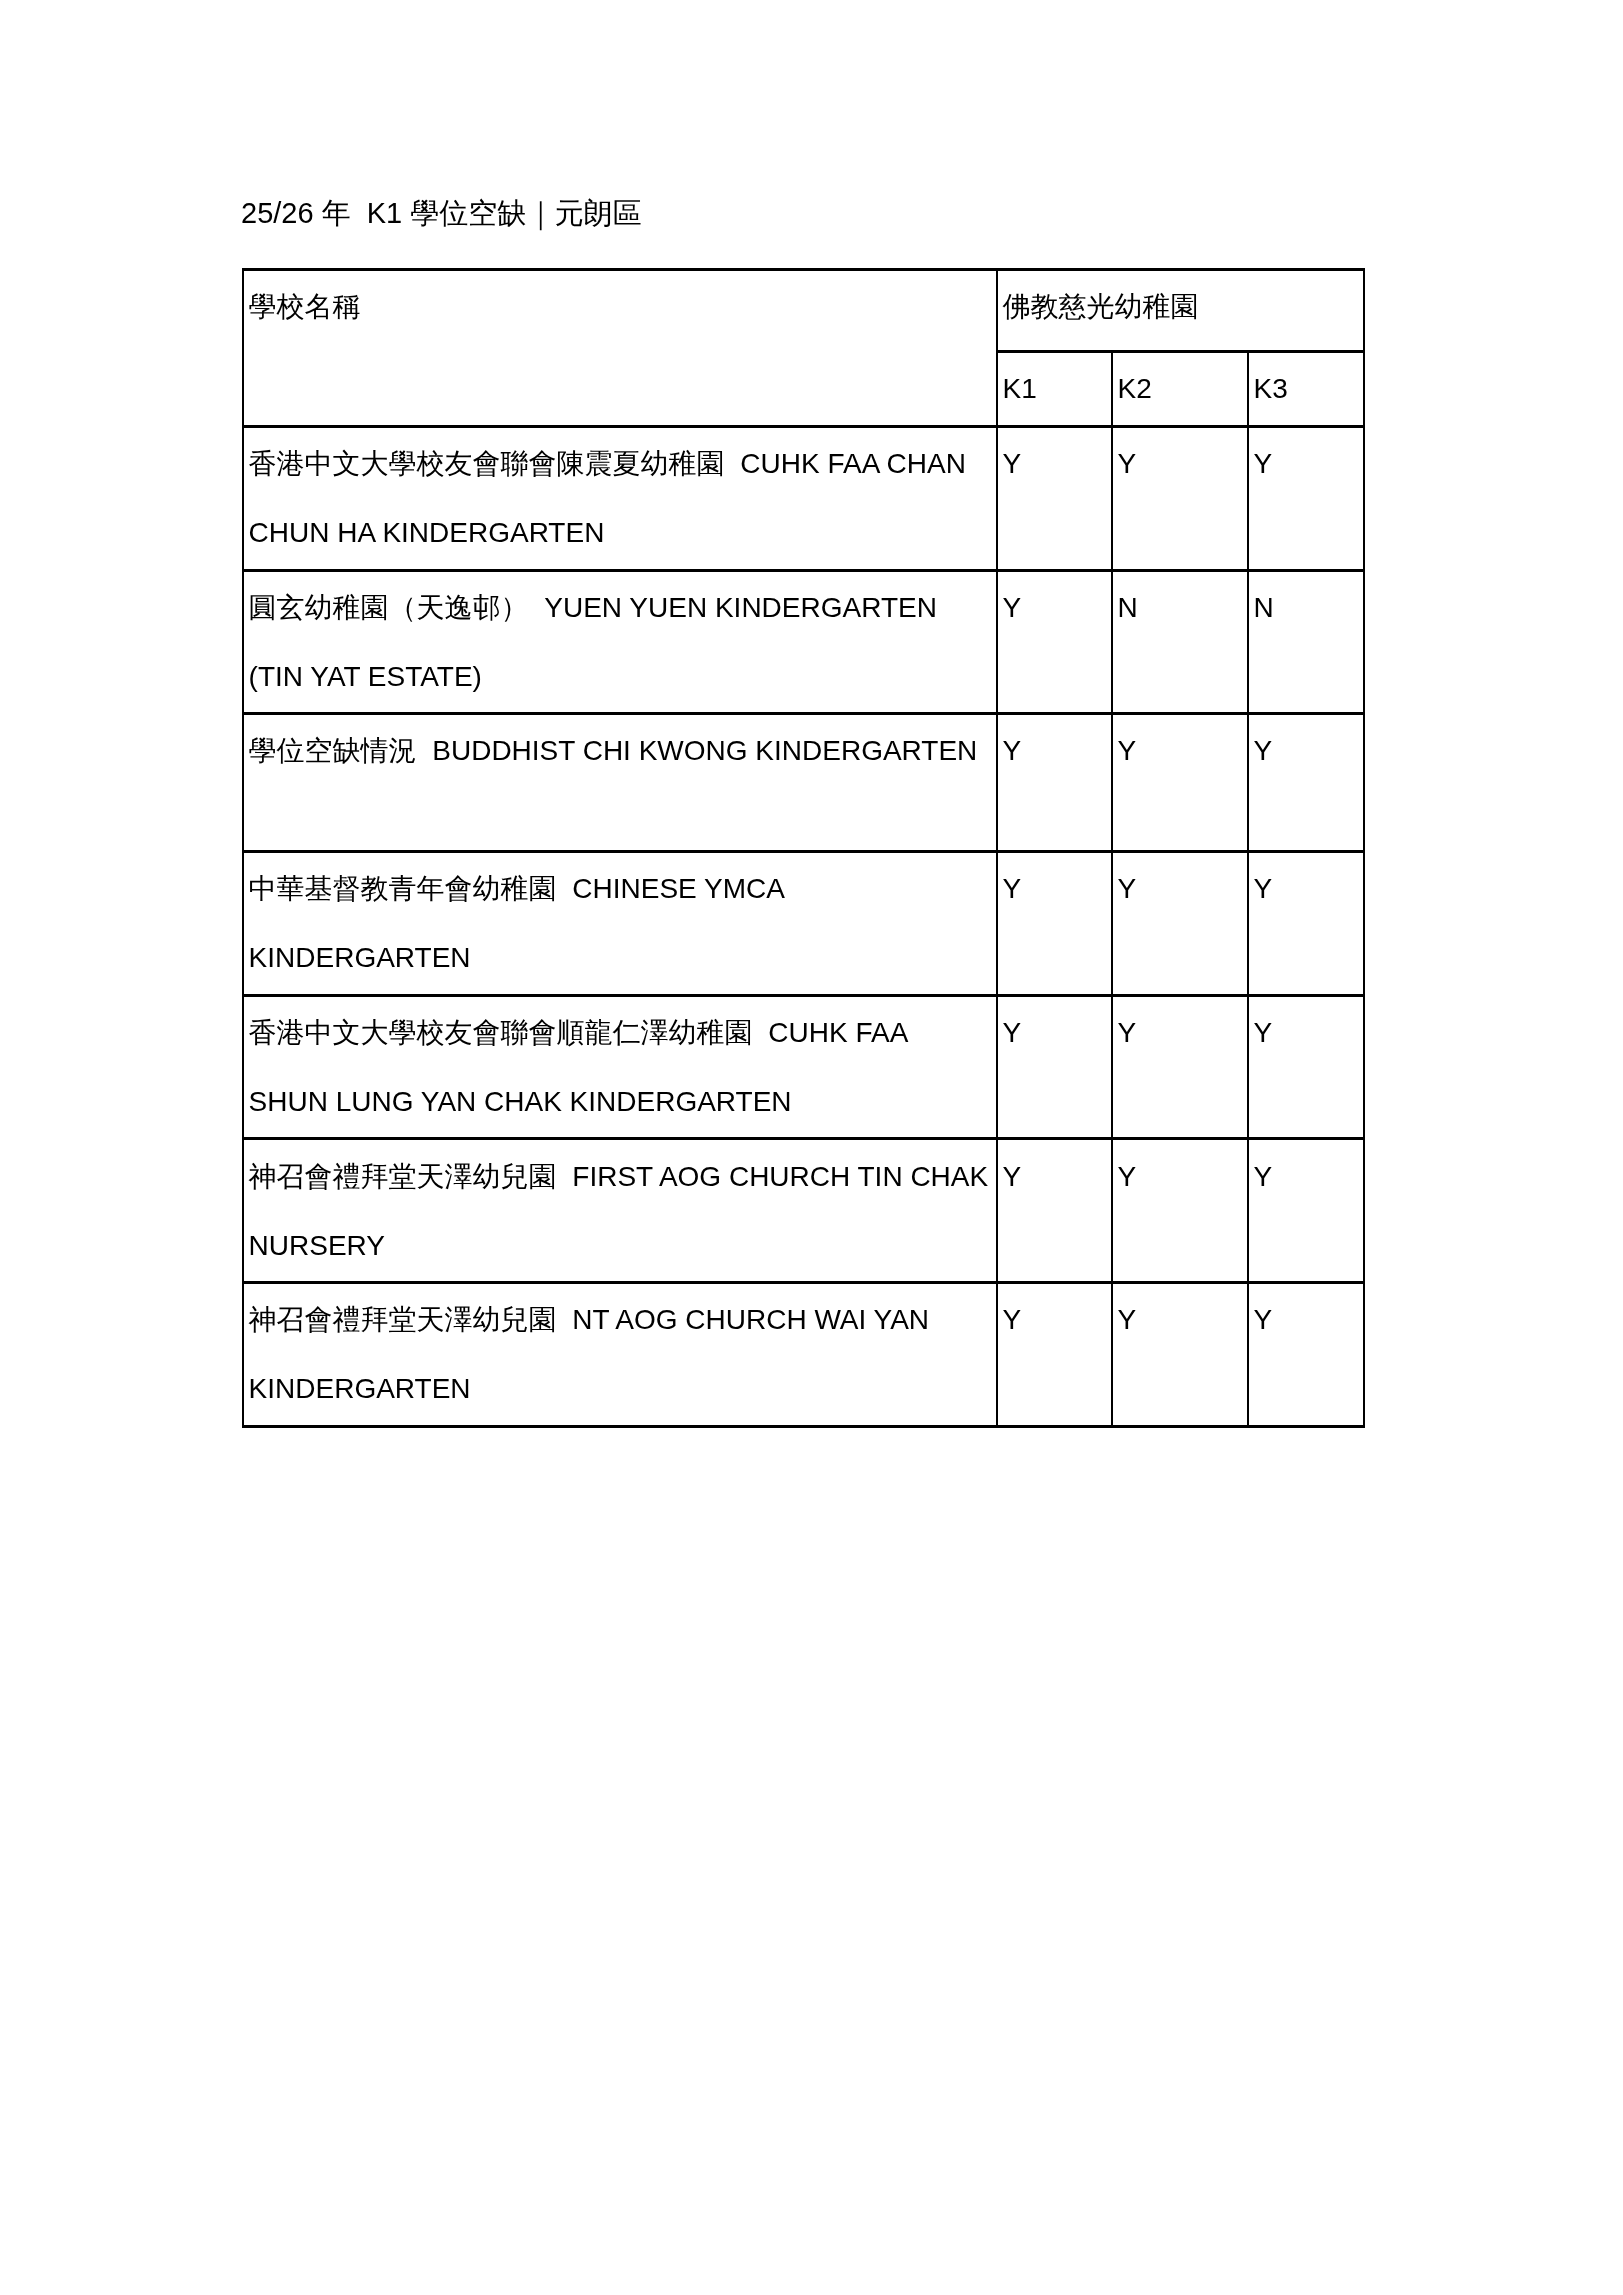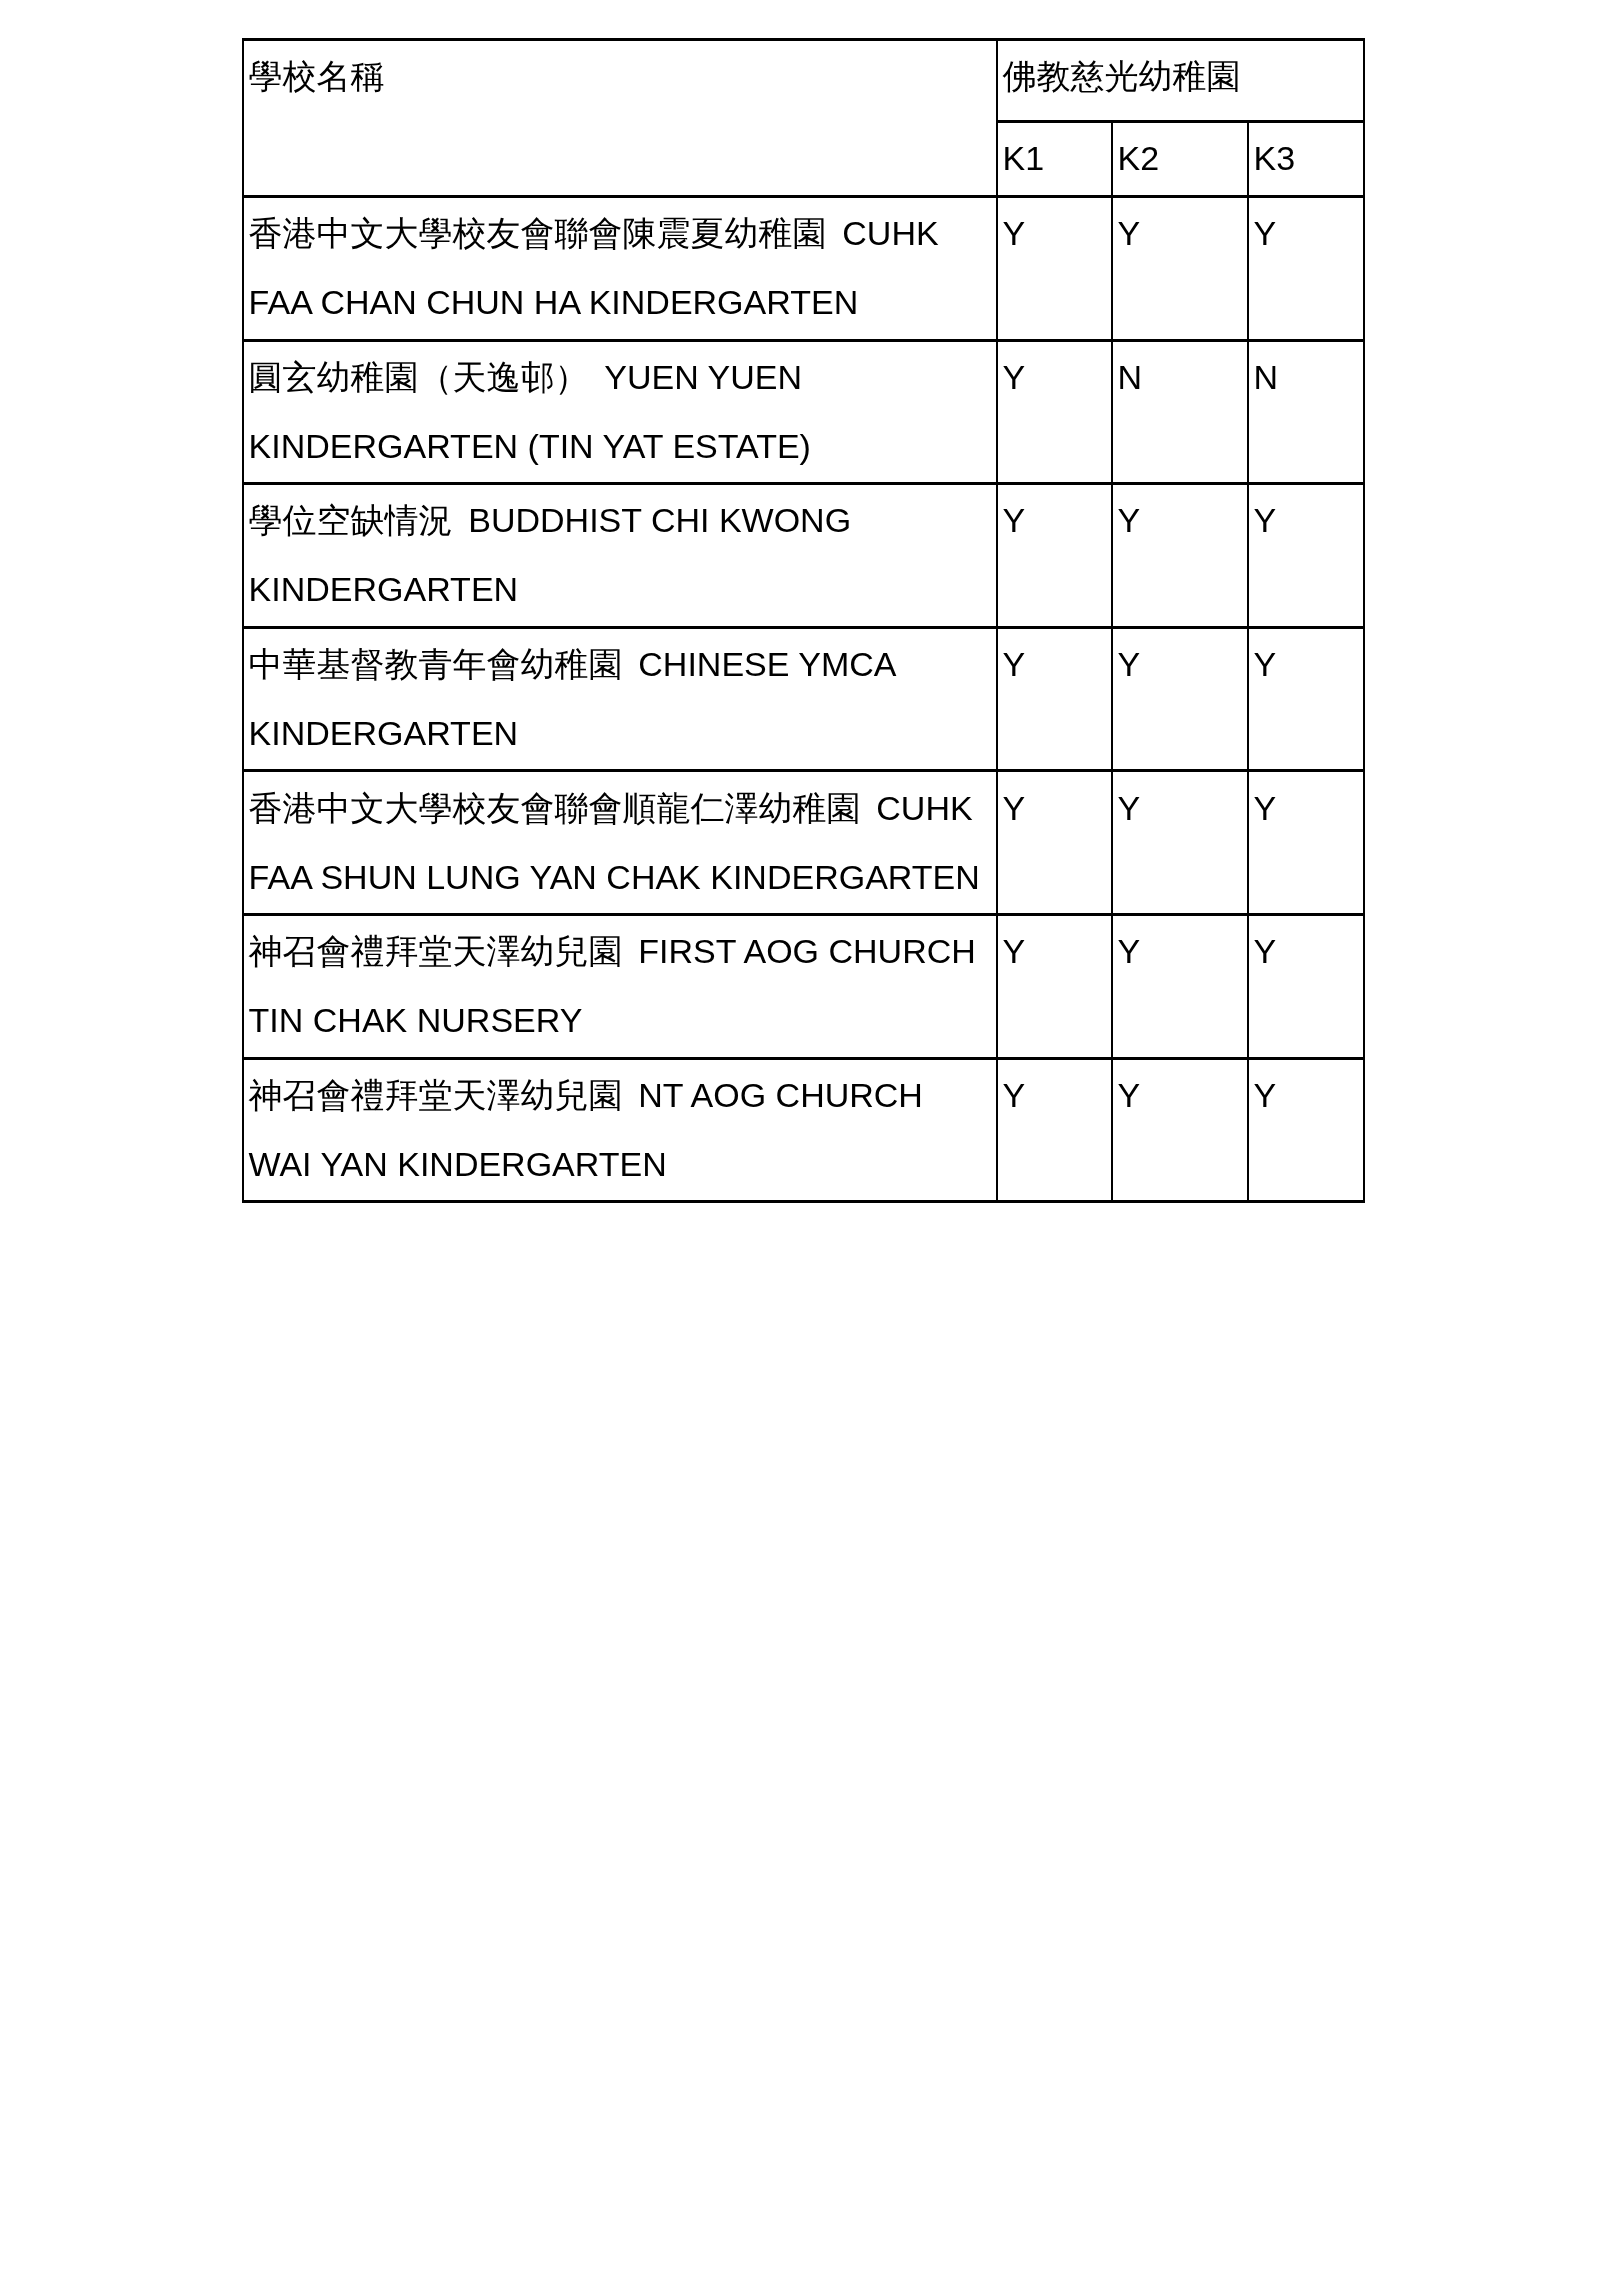--- a/index.html
+++ b/index.html
@@ -42,37 +42,38 @@
   table.vacancy-table col.c-k2 { width: 136px; }
   table.vacancy-table col.c-k3 { width: 116px; }
   table.vacancy-table th,
   table.vacancy-table td {
     border: 2px solid #000000;
     border-top-width: 3.3px;
     border-bottom-width: 3.3px;
     vertical-align: top;
     text-align: left;
     font-weight: normal;
-    font-size: 34px;
+    font-size: 28px;
     line-height: 69px;
     padding: 1.3px 5.2px 1.3px 4.6px;
     color: #000000;
     overflow: hidden;
   }
   tr.header-row-main { height: 82px; }
   tr.header-row-levels { height: 75px; }
   tr.data-row { height: 138px; margin-left: 6px; }
   .name-en { margin-left: 15.7px; }
   .vacancy-cell { }
 </style>
 </head>
 <body>
 
 <div class="page">
 
+  <div class="doc-title">25/26 年  K1 學位空缺｜元朗區</div>
 
   <table class="vacancy-table">
     <colgroup>
       <col class="c-school">
       <col class="c-k1">
       <col class="c-k2">
       <col class="c-k3">
     </colgroup>
     <tbody>
       <tr class="header-row-main">

